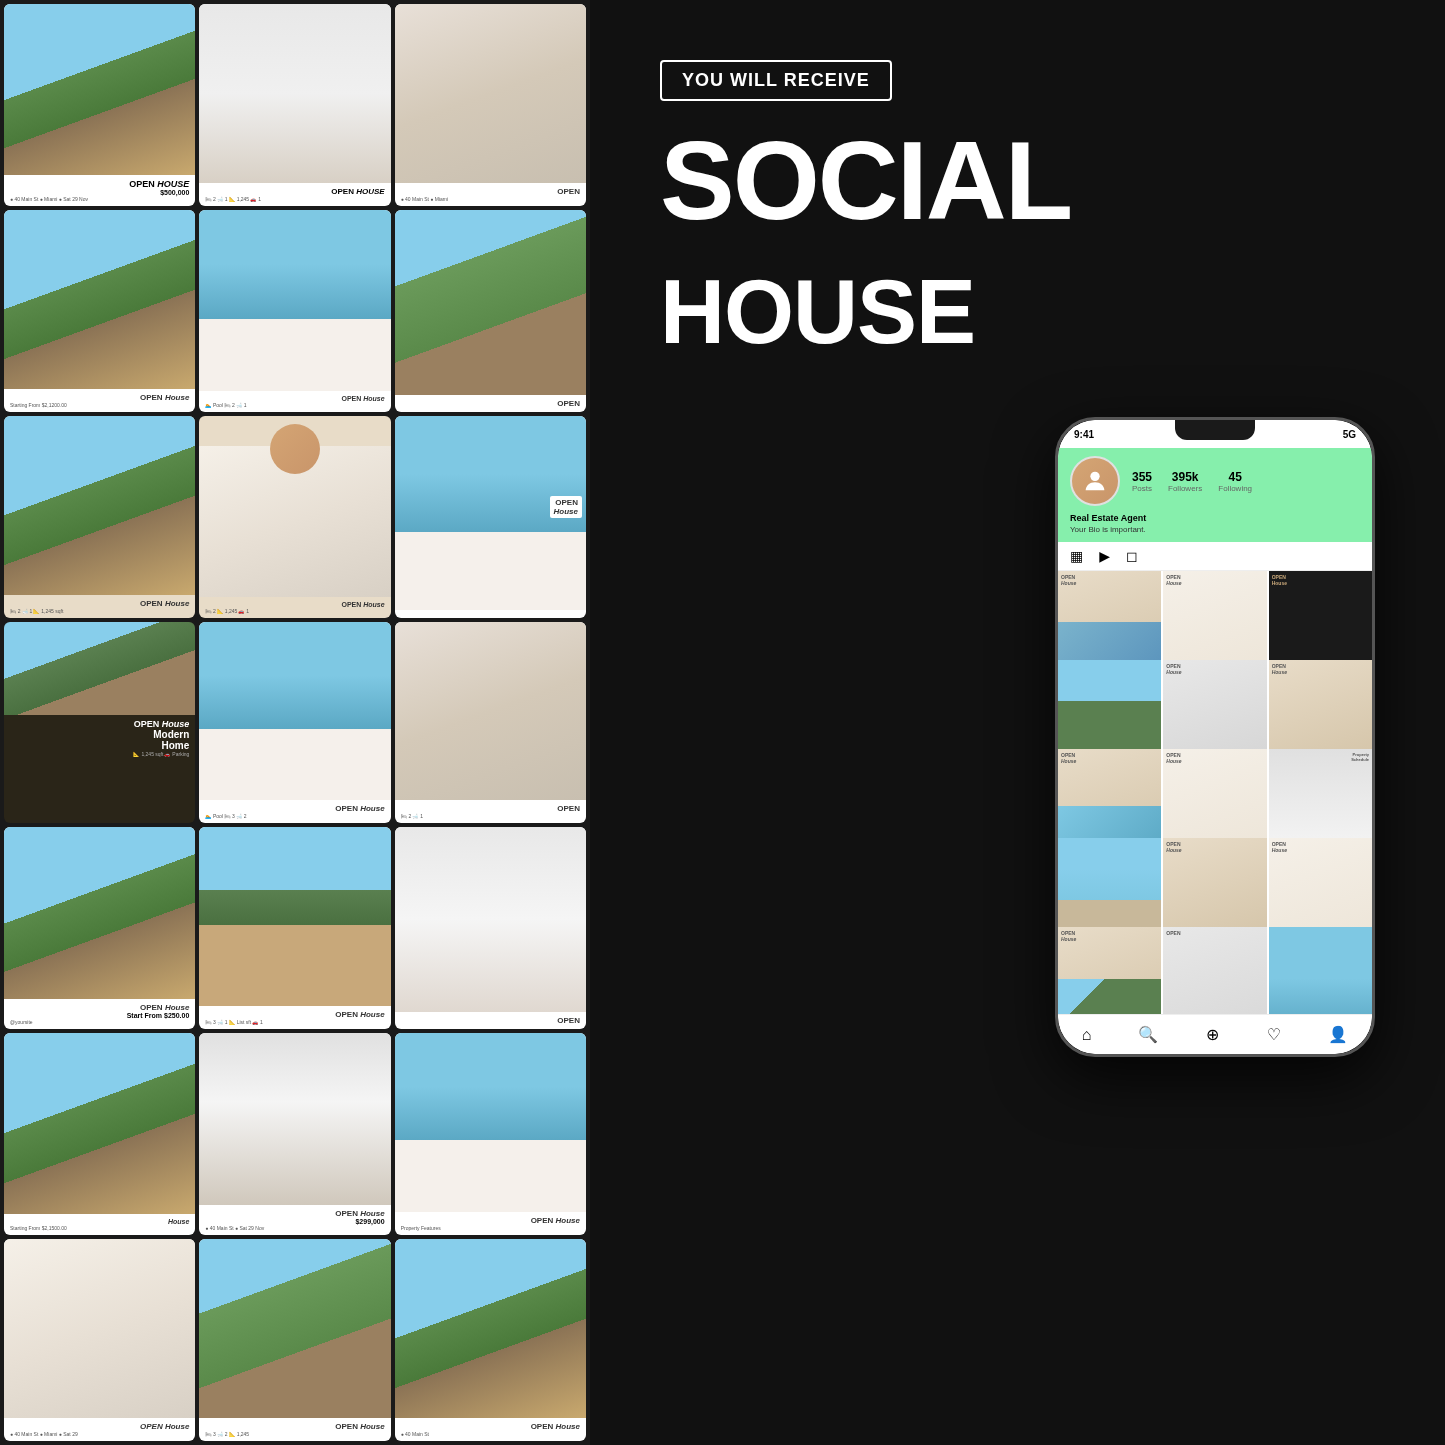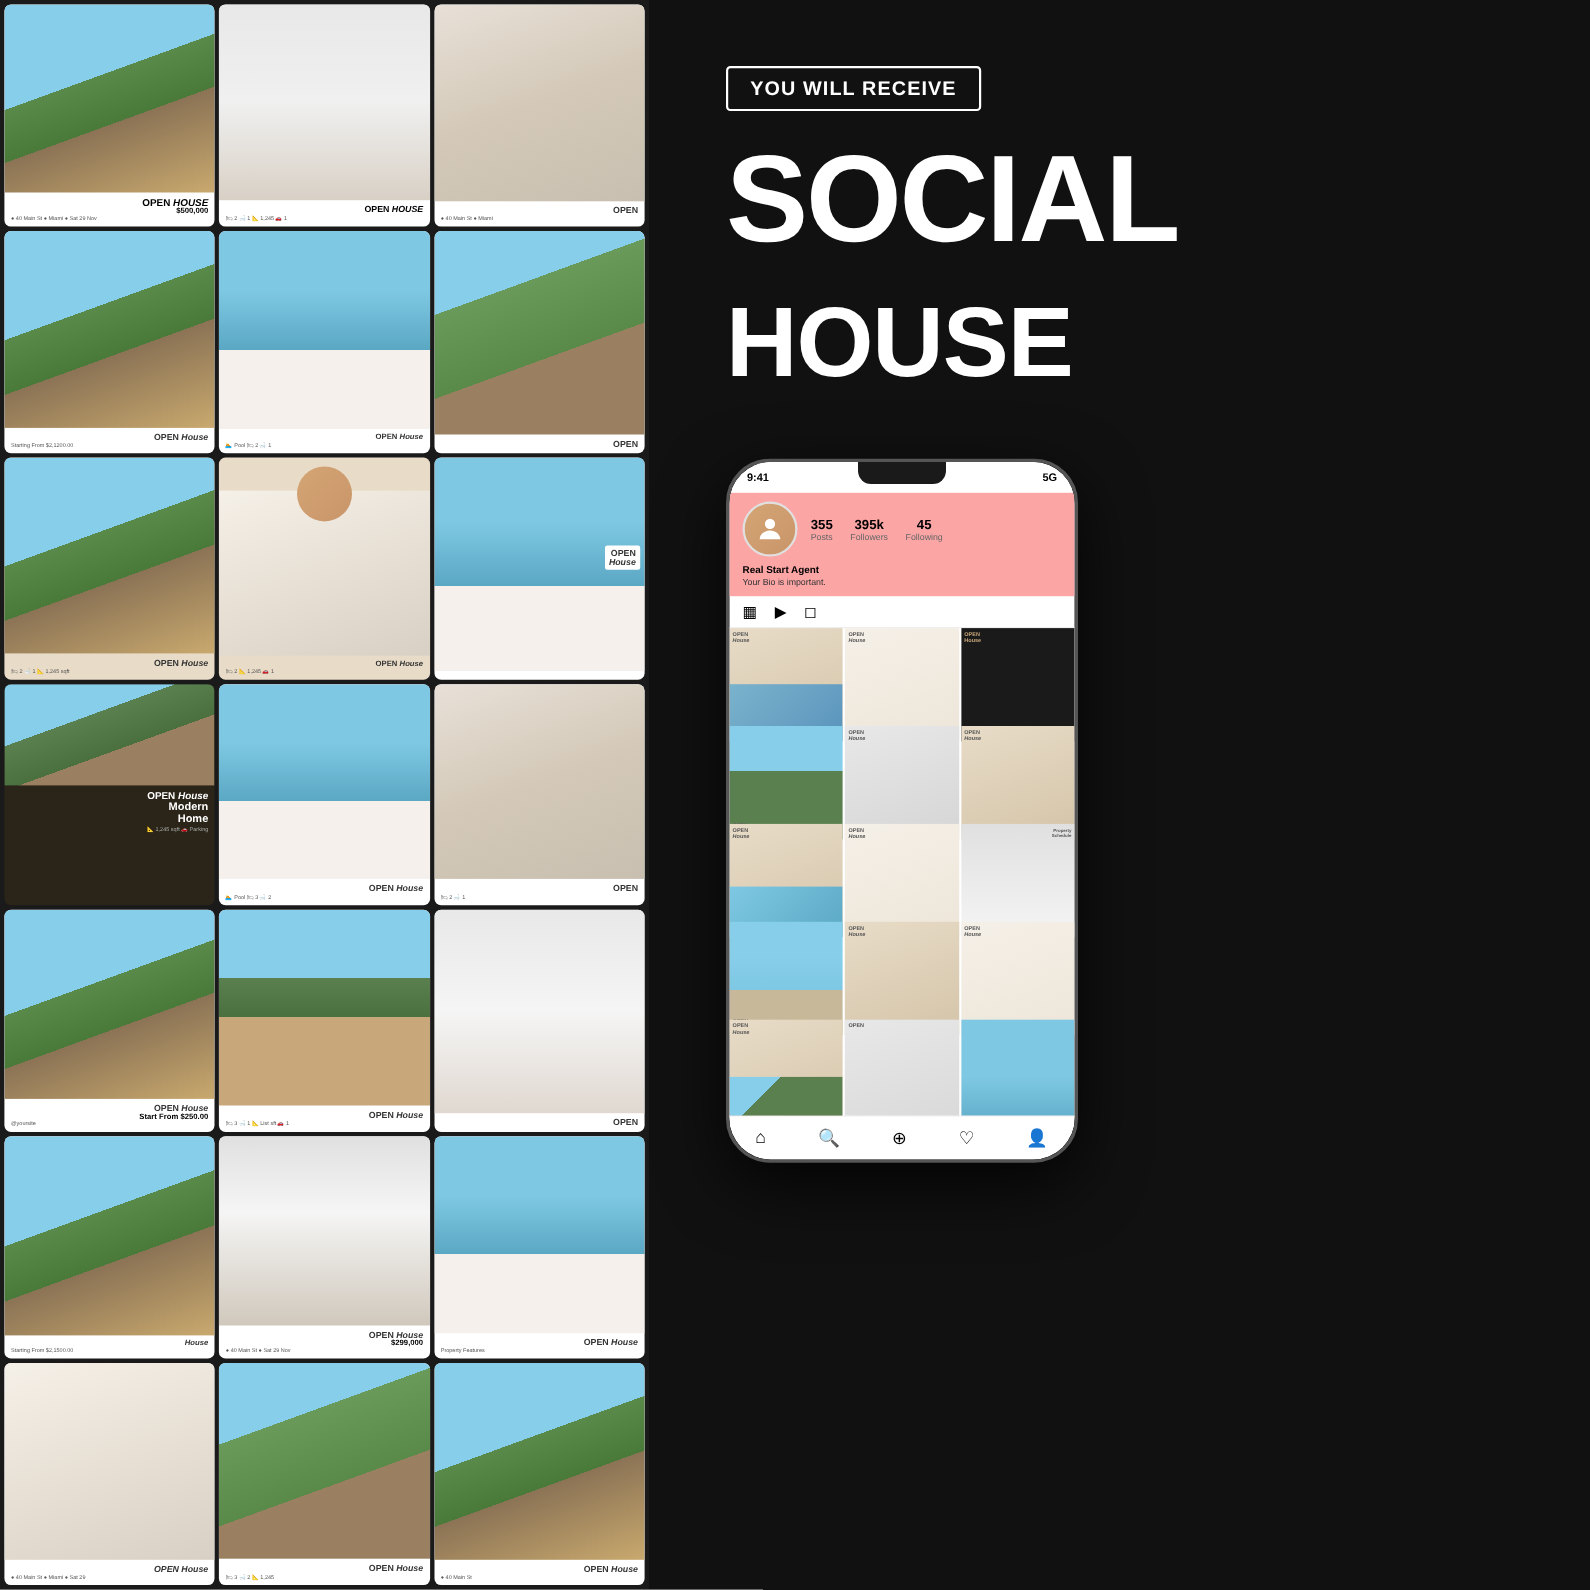--- a/index.html
+++ b/index.html
@@ -94,20 +94,21 @@
       line-height: 1.0;
       text-transform: uppercase;
       letter-spacing: -1px;
       margin-bottom: 40px;
     }
 
     
     .phone-container {
       margin-top: 20px;
       display: flex;
+      justify-content: flex-end;
       width: 100%;
     }
 
     .phone-mockup {
       width: 320px;
       height: 640px;
       background: #1a1a1a;
       border-radius: 40px;
       border: 3px solid #555;
       position: relative;
@@ -142,21 +143,21 @@
       align-items: center;
       justify-content: space-between;
       padding: 0 16px;
       font-size: 10px;
       font-weight: 700;
       color: #000;
       flex-shrink: 0;
     }
 
     .phone-profile-section {
-      background: #fca5a5;
+      background: #86efac;
       padding: 8px 12px;
       flex-shrink: 0;
     }
 
     .phone-avatar-row {
       display: flex;
       align-items: center;
       gap: 12px;
       margin-bottom: 6px;
     }
@@ -581,21 +582,21 @@
               <div class="phone-stat">
                 <span class="phone-stat-num">395k</span>
                 <span class="phone-stat-label">Followers</span>
               </div>
               <div class="phone-stat">
                 <span class="phone-stat-num">45</span>
                 <span class="phone-stat-label">Following</span>
               </div>
             </div>
           </div>
-          <div class="phone-username">Real Start Agent</div>
+          <div class="phone-username">Real Estate Agent</div>
           <div class="phone-bio">Your Bio is important.</div>
         </div>
 
         <div class="phone-grid-icons">
           <span class="phone-grid-icon">▦</span>
           <span class="phone-grid-icon">▶</span>
           <span class="phone-grid-icon">◻</span>
         </div>
 
         <div class="phone-grid">

